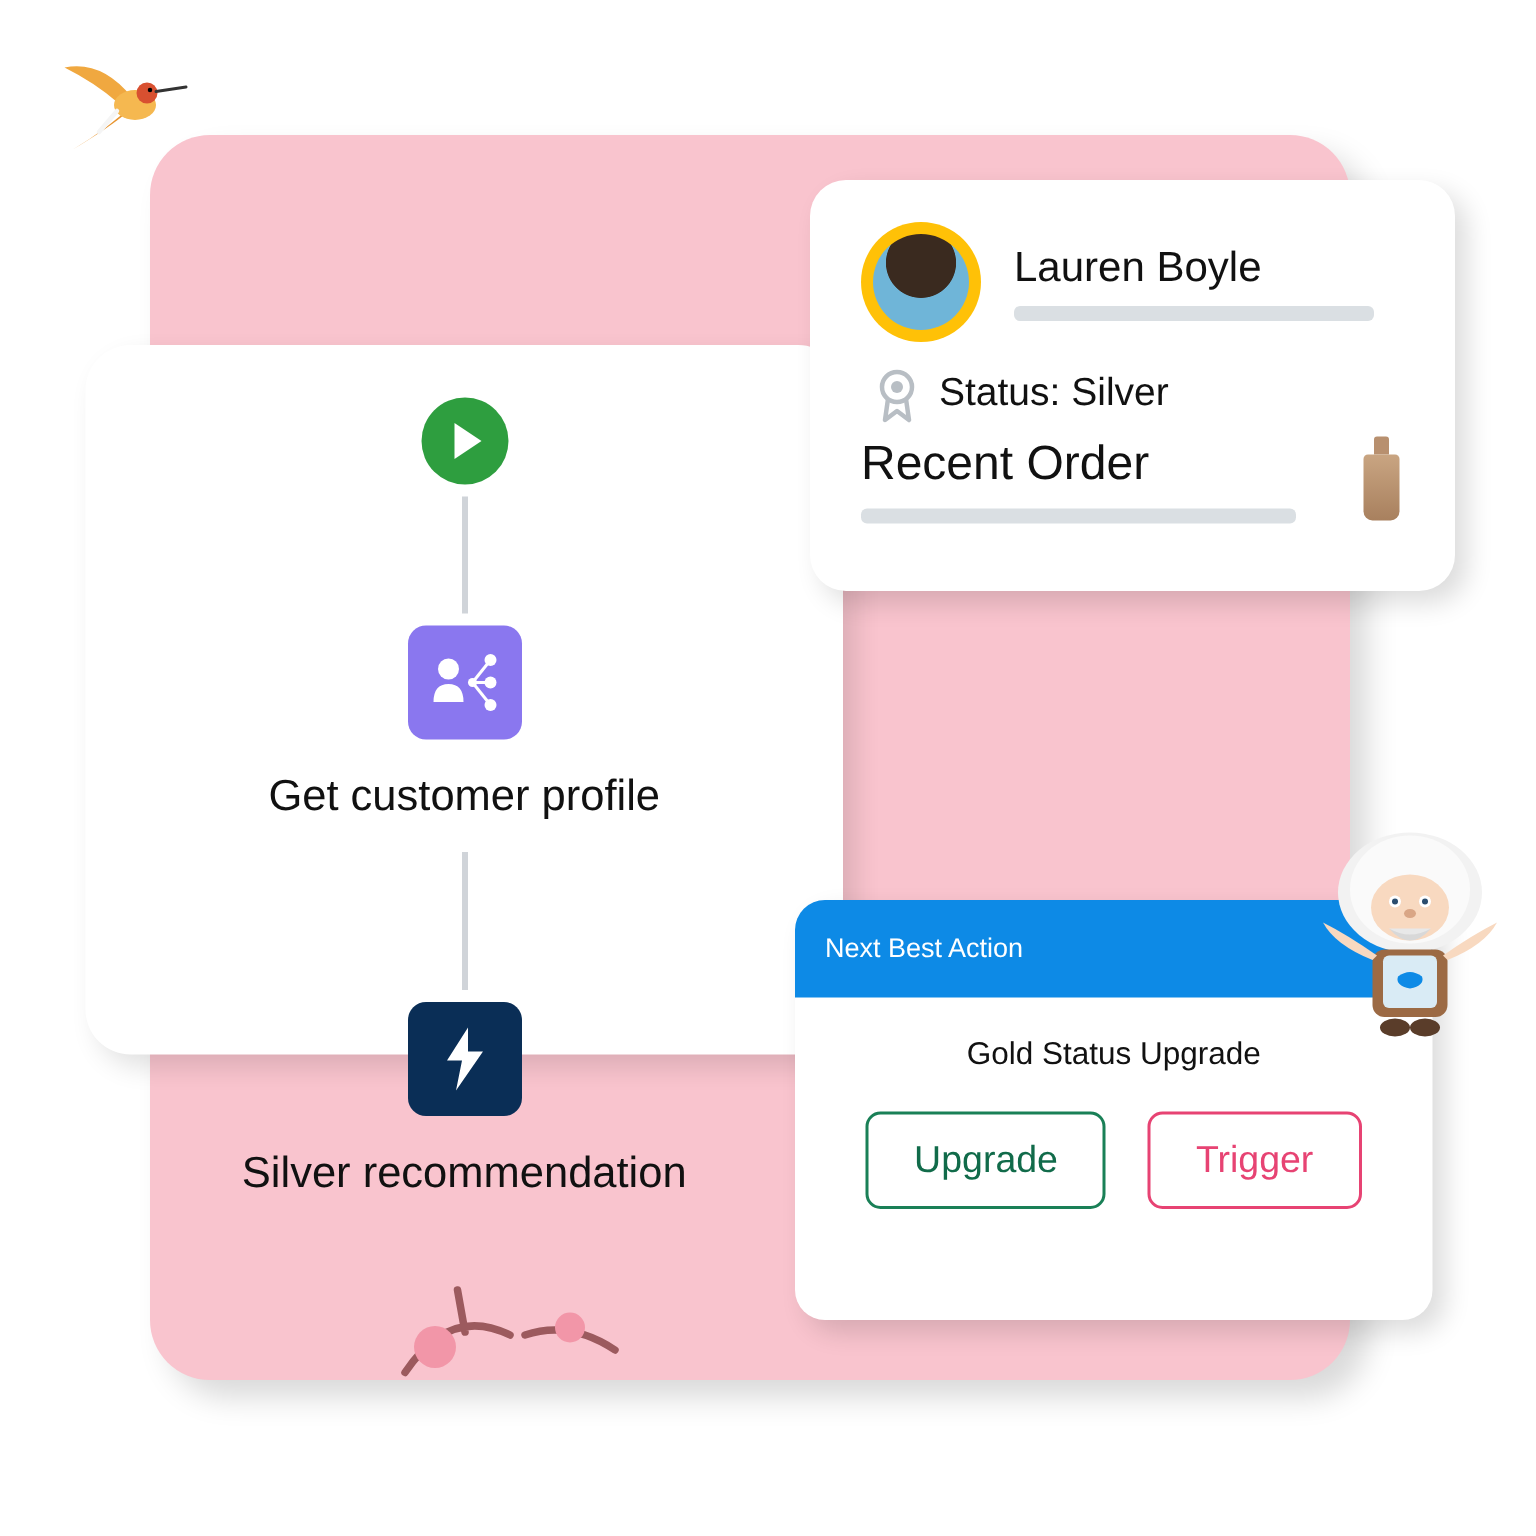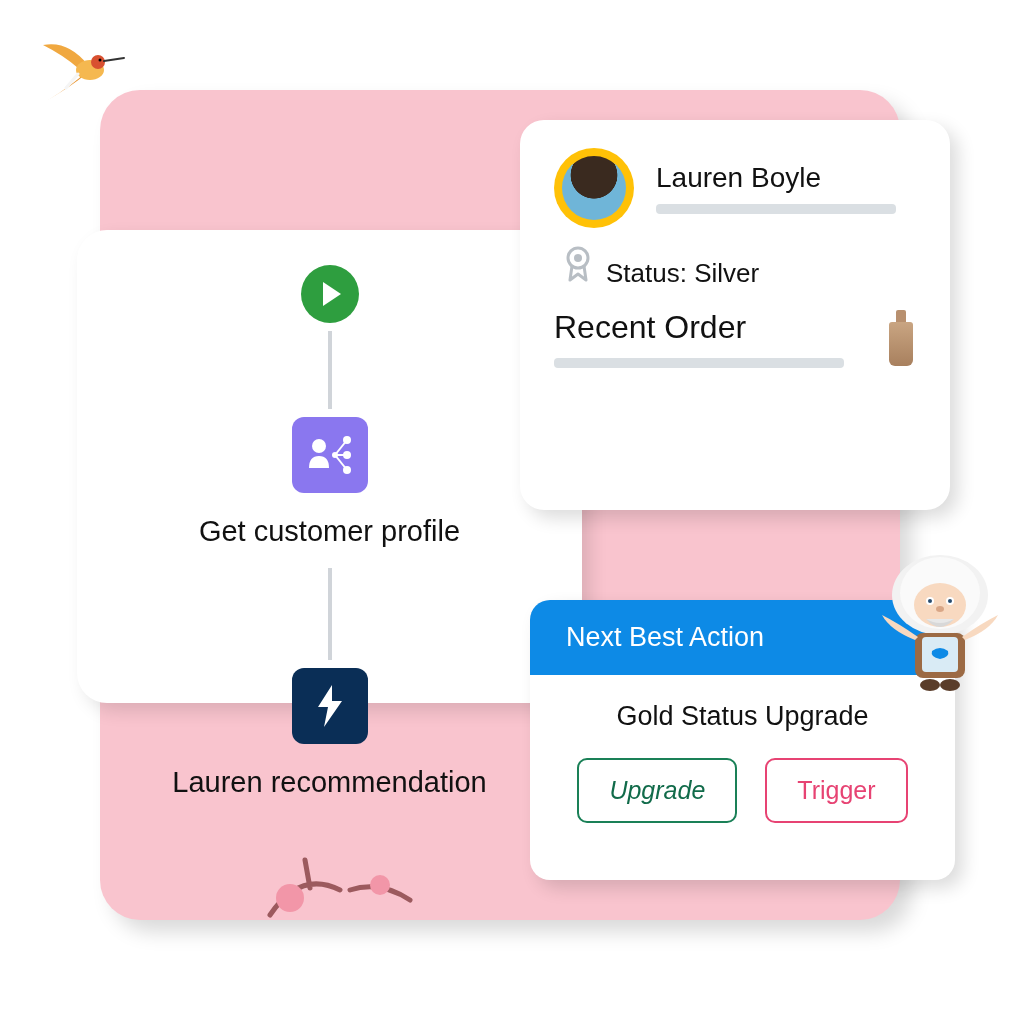--- a/index.html
+++ b/index.html
@@ -16,21 +16,21 @@
     left: 100px;
     top: 90px;
     width: 800px;
     height: 830px;
     background: #f9c4ce;
     border-radius: 40px;
     box-shadow: 12px 12px 20px rgba(0,0,0,0.15);
   }
   .flow-card {
     position: absolute;
-    left: 77px;
+    left: 57px;
     top: 230px;
     width: 505px;
     height: 473px;
     background: #fff;
     border-radius: 30px;
     box-shadow: 8px 8px 18px rgba(0,0,0,0.12);
     padding: 35px 20px;
   }
   .flow-col {
     display: flex;
@@ -88,24 +88,24 @@
     background: #0a2e56;
     display: flex;
     align-items: center;
     justify-content: center;
     margin: 8px 0;
   }
   .lightning-svg { width: 36px; height: 46px; }
 
   .profile-card {
     position: absolute;
-    left: 520px;
+    left: 540px;
     top: 120px;
     width: 430px;
-    height: 390px;
+    height: 274px;
     background: #fff;
     border-radius: 24px;
     box-shadow: 8px 8px 18px rgba(0,0,0,0.14);
     padding: 28px 34px;
   }
   .profile-row1 {
     display: flex;
     align-items: center;
     gap: 22px;
     margin-bottom: 18px;
@@ -126,23 +126,22 @@
   .profile-name {
     font-size: 28px; font-weight: 500; color: #111; margin-bottom: 10px;
   }
   .placeholder-bar {
     height: 10px; background: #dadfe3; border-radius: 4px;
   }
   .bar-240 { width: 240px; }
   .bar-280 { width: 290px; }
   .bar-220 { width: 220px; }
   .status-row {
-    display: flex; align-items: flex-end; gap: 14px;
+    display: flex; align-items: flex-start; gap: 14px;
     margin-left: 10px;
-    margin-bottom: 20px;
   }
   .ribbon-icon { color: #9ca3af; font-size: 30px; }
   .status-text { font-size: 26px; font-weight: 500; color: #111; }
   .section-label {
     font-size: 32px; font-weight: 500; color: #111;
     margin-bottom: 12px;
   }
   .order-row {
     display: flex; align-items: flex-end; justify-content: space-between;
     margin-bottom: 28px;
@@ -165,49 +164,49 @@
     width: 425px;
     height: 280px;
     background: #fff;
     border-radius: 20px;
     box-shadow: 8px 8px 18px rgba(0,0,0,0.14);
     overflow: hidden;
   }
   .action-header {
     background: #0d8ae6;
     color: #fff;
-    padding: 22px 36px;
-    font-size: 27px;
+    padding: 22px 20px;
+    font-size: 18px;
     font-weight: 500;
   }
   .action-body {
     padding: 26px 28px;
     text-align: center;
   }
   .action-title {
-    font-size: 27px;
+    font-size: 21px;
     font-weight: 500;
     color: #111;
     margin-bottom: 26px;
   }
   .action-buttons {
     display: flex;
     justify-content: center;
     gap: 28px;
   }
   .btn {
     padding: 16px 30px;
     font-size: 25px;
     font-weight: 500;
     background: #fff;
     border-radius: 10px;
     border: 2.5px solid;
     cursor: pointer;
   }
-  .btn-upgrade { color: #116b4a; border-color: #1a8057; font-style: italic; }
+  .btn-upgrade { color: #116b4a; border-color: #1a8057; }
   .btn-decline { color: #e74373; border-color: #e74373; }
 
   .hline1 {
     position: absolute;
     left: 340px; top: 425px;
     width: 180px; height: 4px;
     background: #d0d4d9;
     z-index: 0;
   }
   .hline2 {
@@ -270,21 +269,21 @@
         <line x1="30" y1="25" x2="42" y2="40" stroke="#fff" stroke-width="2"></line>
       </svg>
     </div>
     <div class="flow-label">Get customer profile</div>
     <div class="connector-v2"></div>
     <div class="trigger-node">
       <svg class="lightning-svg" viewBox="0 0 36 46">
         <path d="M20 2 L6 24 L16 24 L12 44 L30 18 L20 18 Z" fill="#fff"></path>
       </svg>
     </div>
-    <div class="flow-label">Lauren recommendation</div>
+    <div class="flow-label">Silver recommendation</div>
   </div>
 </div>
 
 <div class="profile-card">
   <div class="profile-row1">
     <div class="avatar">
       <div class="avatar-inner"></div>
     </div>
     <div class="name-block">
       <div class="profile-name">Lauren Boyle</div>

